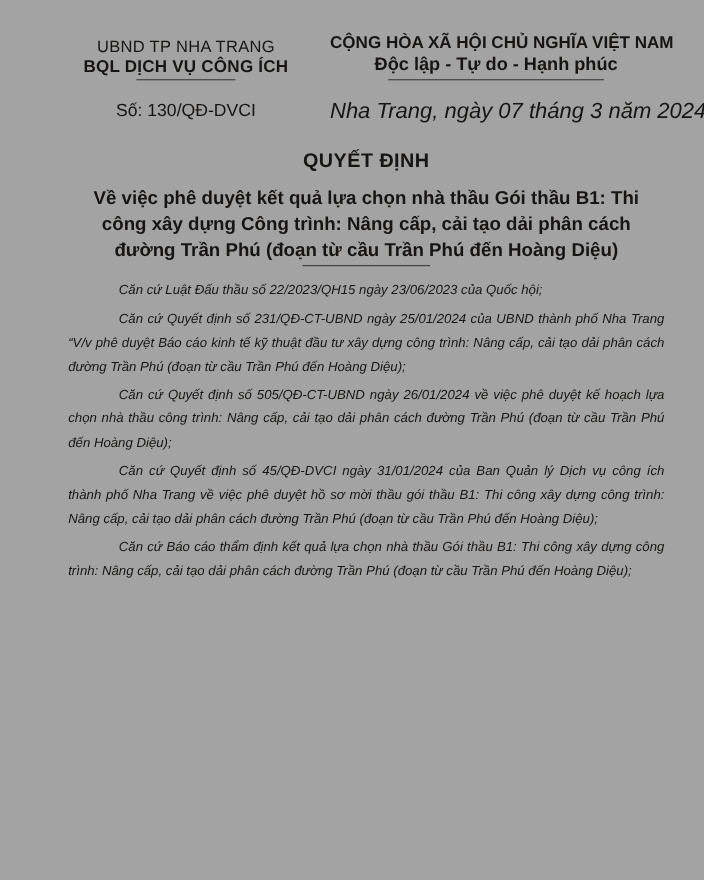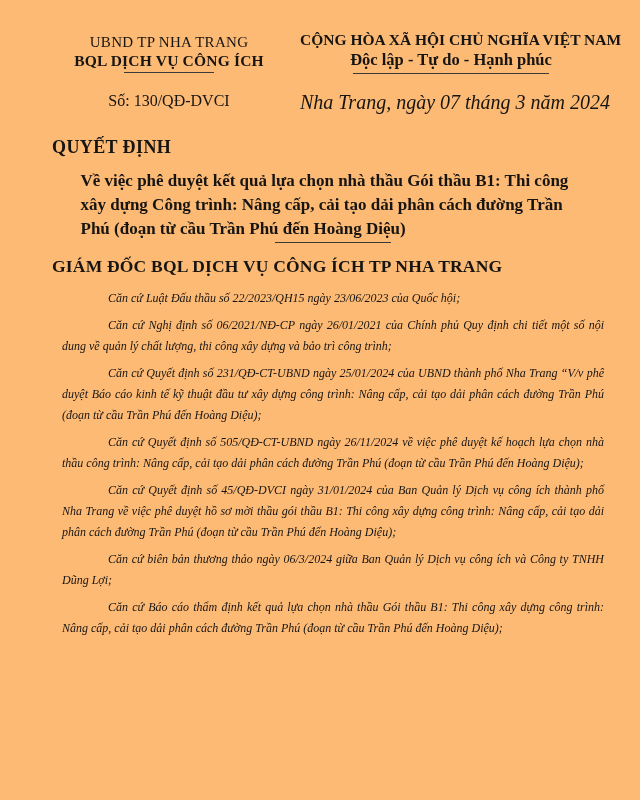--- a/index.html
+++ b/index.html
@@ -5,23 +5,23 @@
   html, body {
     margin: 0;
     padding: 0;
     background: #ffffff;
   }
   .page {
     position: relative;
     width: 640px;
     height: 800px;
     overflow: hidden;
-    background: #fdba74;
+    background: #a3a3a3;
     color: #171513;
-    font-family: Liberation Serif, serif;
+    font-family: Liberation Sans, sans-serif;
     box-sizing: border-box;
   }
   
   .header {
     display: flex;
     padding-top: 31px;
     padding-left: 40px;
   }
   .hdr-left {
     width: 258px;
@@ -69,20 +69,21 @@
     white-space: nowrap;
   }
   .place-date {
     margin-top: 17px;
     font-size: 20px;
     font-style: italic;
     white-space: nowrap;
   }
   
   .title-block {
+    text-align: center;
     margin-left: 52px;
     margin-right: 26px;
   }
   .doc-title {
     margin-top: 23px;
     font-size: 18px;
     font-weight: bold;
     letter-spacing: 0.4px;
   }
   .doc-subject {
@@ -134,26 +135,23 @@
       <div class="motto-2">Độc lập - Tự do - Hạnh phúc</div>
       <div class="rule rule-motto"></div>
       <div class="place-date">Nha Trang, ngày 07 tháng 3 năm 2024</div>
     </div>
   </div>
 
   <div class="title-block">
     <div class="doc-title">QUYẾT ĐỊNH</div>
     <div class="doc-subject">Về việc phê duyệt kết quả lựa chọn nhà thầu Gói thầu B1: Thi công xây dựng Công trình: Nâng cấp, cải tạo dải phân cách đường Trần Phú (đoạn từ cầu Trần Phú đến Hoàng Diệu)</div>
     <div class="rule rule-subject"></div>
-    <div class="authority">GIÁM ĐỐC BQL DỊCH VỤ CÔNG ÍCH TP NHA TRANG</div>
   </div>
 
   <div class="recitals">
     <p>Căn cứ Luật Đấu thầu số 22/2023/QH15 ngày 23/06/2023 của Quốc hội;</p>
-    <p>Căn cứ Nghị định số 06/2021/NĐ-CP ngày 26/01/2021 của Chính phủ Quy định chi tiết một số nội dung về quản lý chất lượng, thi công xây dựng và bảo trì công trình;</p>
     <p>Căn cứ Quyết định số 231/QĐ-CT-UBND ngày 25/01/2024 của UBND thành phố Nha Trang “V/v phê duyệt Báo cáo kinh tế kỹ thuật đầu tư xây dựng công trình: Nâng cấp, cải tạo dải phân cách đường Trần Phú (đoạn từ cầu Trần Phú đến Hoàng Diệu);</p>
-    <p>Căn cứ Quyết định số 505/QĐ-CT-UBND ngày 26/11/2024 về việc phê duyệt kế hoạch lựa chọn nhà thầu công trình: Nâng cấp, cải tạo dải phân cách đường Trần Phú (đoạn từ cầu Trần Phú đến Hoàng Diệu);</p>
+    <p>Căn cứ Quyết định số 505/QĐ-CT-UBND ngày 26/01/2024 về việc phê duyệt kế hoạch lựa chọn nhà thầu công trình: Nâng cấp, cải tạo dải phân cách đường Trần Phú (đoạn từ cầu Trần Phú đến Hoàng Diệu);</p>
     <p>Căn cứ Quyết định số 45/QĐ-DVCI ngày 31/01/2024 của Ban Quản lý Dịch vụ công ích thành phố Nha Trang về việc phê duyệt hồ sơ mời thầu gói thầu B1: Thi công xây dựng công trình: Nâng cấp, cải tạo dải phân cách đường Trần Phú (đoạn từ cầu Trần Phú đến Hoàng Diệu);</p>
-    <p>Căn cứ biên bản thương thảo ngày 06/3/2024 giữa Ban Quản lý Dịch vụ công ích và Công ty TNHH Dũng Lợi;</p>
     <p>Căn cứ Báo cáo thẩm định kết quả lựa chọn nhà thầu Gói thầu B1: Thi công xây dựng công trình: Nâng cấp, cải tạo dải phân cách đường Trần Phú (đoạn từ cầu Trần Phú đến Hoàng Diệu);</p>
   </div>
 
 </div>
 
 </body></html>

